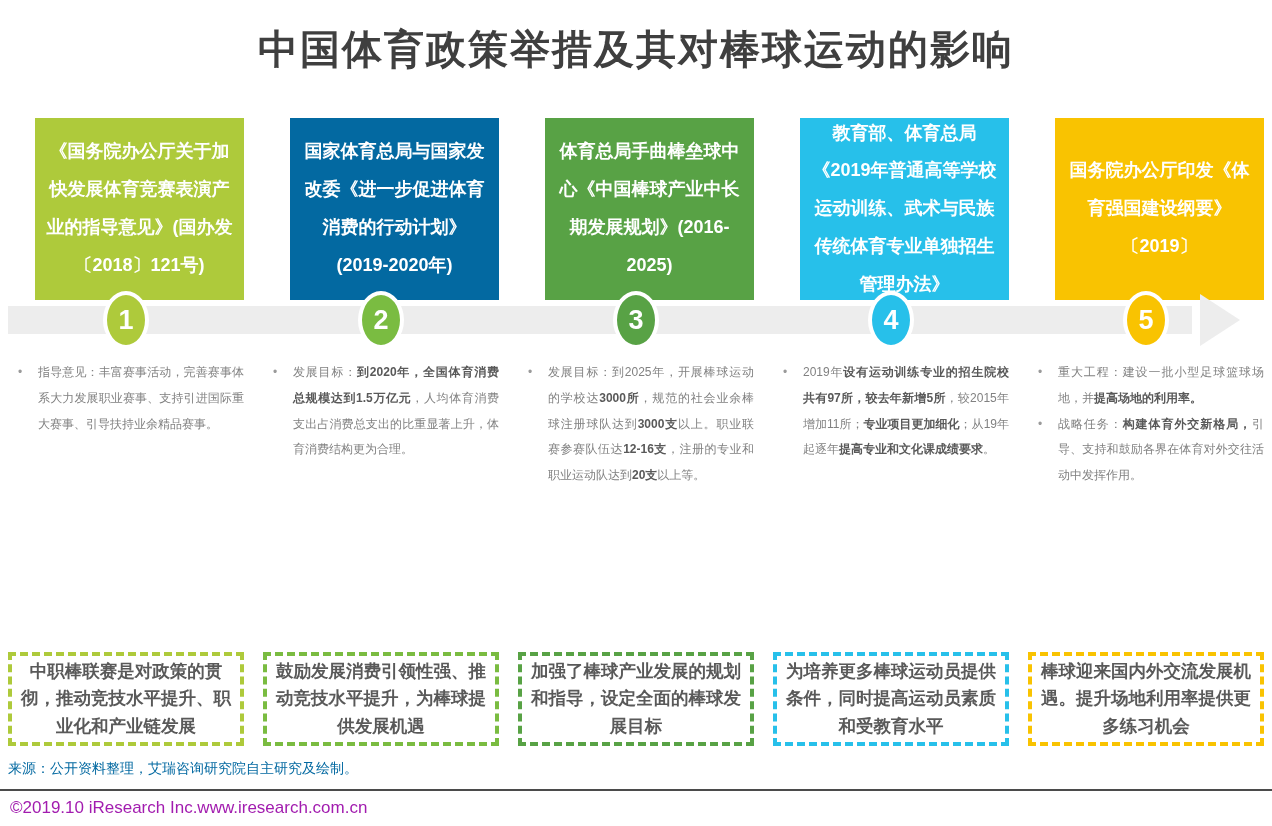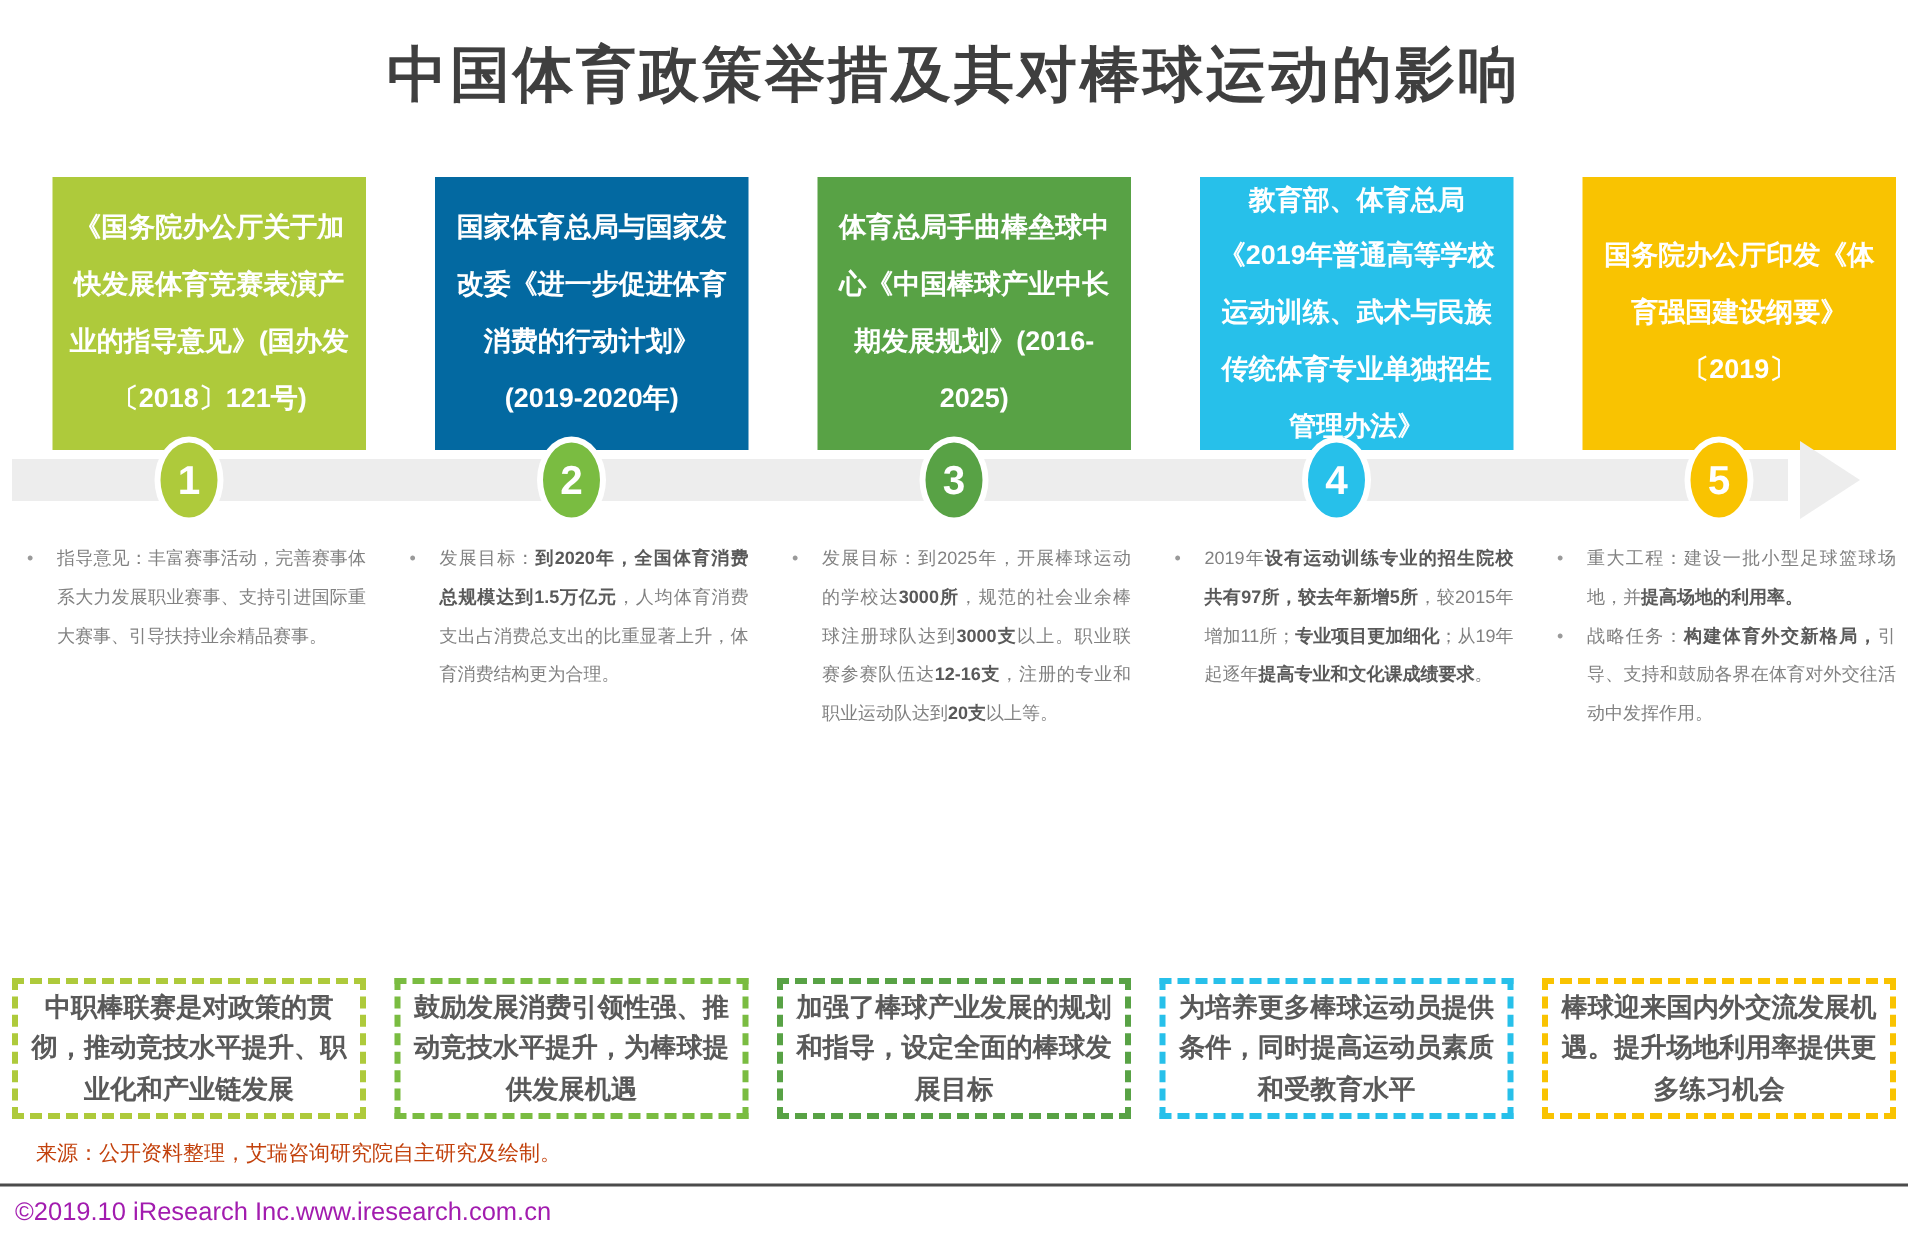--- a/index.html
+++ b/index.html
@@ -47,21 +47,21 @@
   .bullets li::before {
     content:"\2022"; position:absolute; left:10px; top:0; color:#9a9a9a;
   }
   .bullets .b, .impact-box { font-weight:bold; color:#595959; }
   .impact-row { position:absolute; top:652px; left:8px; right:8px; }
   .impact-box {
     height:94px; border:4px dashed #cccccc; display:flex; align-items:center;
     justify-content:center; text-align:center; font-size:17.5px;
     line-height:1.55; padding:4px 8px;
   }
-  .source-note { position:absolute; top:760px; left:24px; font-size:14px; color:#c2410c; }
+  .source-note { position:absolute; top:760px; left:8px; font-size:14px; color:#0369a1; }
   .divider { position:absolute; top:789px; left:0; right:0; height:2px; background:#4b4b4b; }
   .footer-bottom {
     position:absolute; top:798px; left:10px; right:12px;
     display:flex; justify-content:flex-start; font-size:17px; color:#a21caf;
   }
 </style>
 </head>
 <body>
 
 <div class="page">

